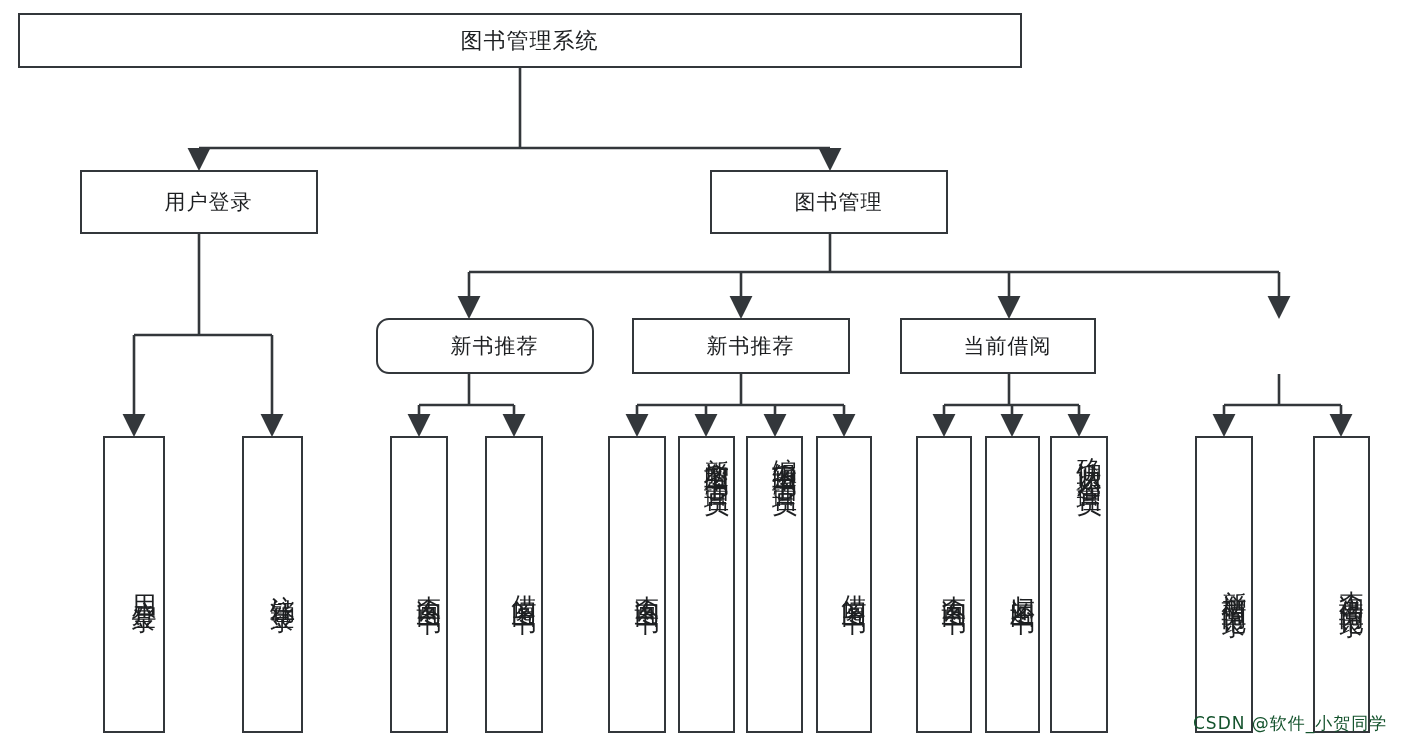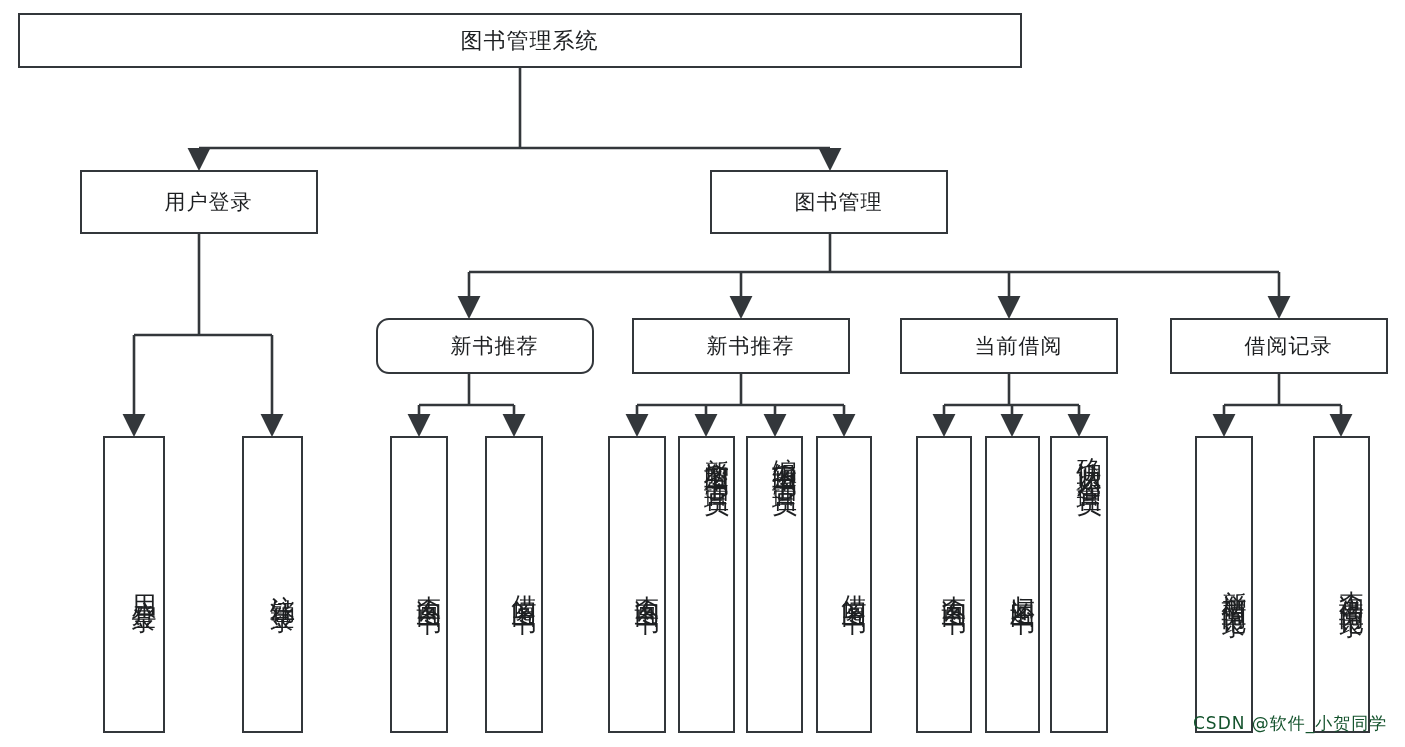--- a/index.html
+++ b/index.html
@@ -144,25 +144,22 @@
   <div class="node h-node" style="left:710px;top:170px;width:238px;height:64px;">
     <span class="label">图书管理</span>
   </div>
 
   <div class="node h-node" style="left:376px;top:318px;width:218px;height:56px;border-radius:13px;">
     <span class="label">新书推荐</span>
   </div>
   <div class="node h-node" style="left:632px;top:318px;width:218px;height:56px;">
     <span class="label">新书推荐</span>
   </div>
-  <div class="node h-node" style="left:900px;top:318px;width:218px;height:56px;">
+  <div class="node h-node" style="left:900px;top:318px;width:196px;height:56px;">
     <span class="label">当前借阅</span>
-  </div>
-  <div class="node h-node" style="left:1170px;top:318px;width:218px;height:56px;">
-    <span class="label">借阅记录</span>
   </div>
 
   <div class="node v-node center-v" style="left:103px;top:436px;width:62px;height:297px;">
     <span class="label">用户登录</span>
   </div>
   <div class="node v-node center-v" style="left:242px;top:436px;width:61px;height:297px;">
     <span class="label">注销登录</span>
   </div>
   <div class="node v-node center-v" style="left:390px;top:436px;width:58px;height:297px;">
     <span class="label">查询图书</span>

